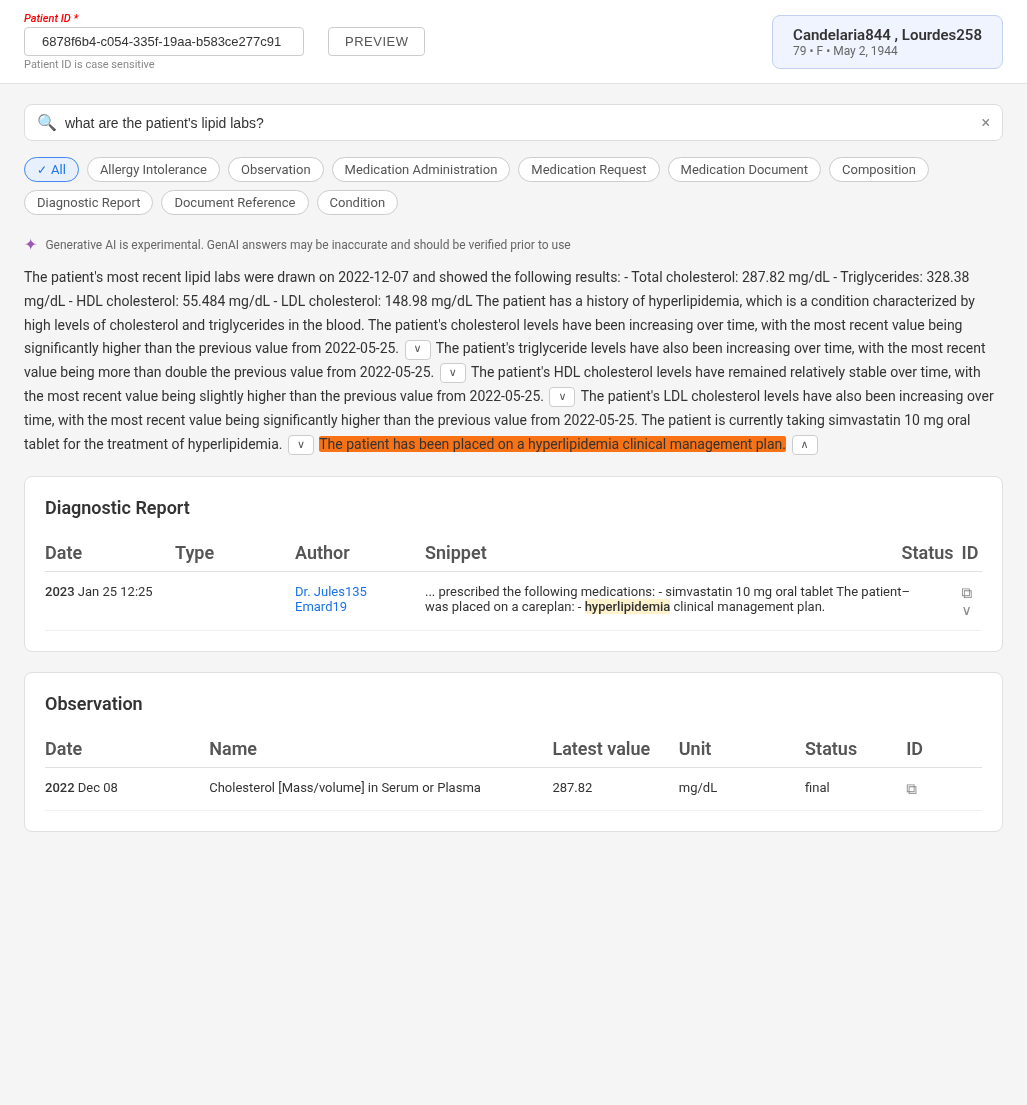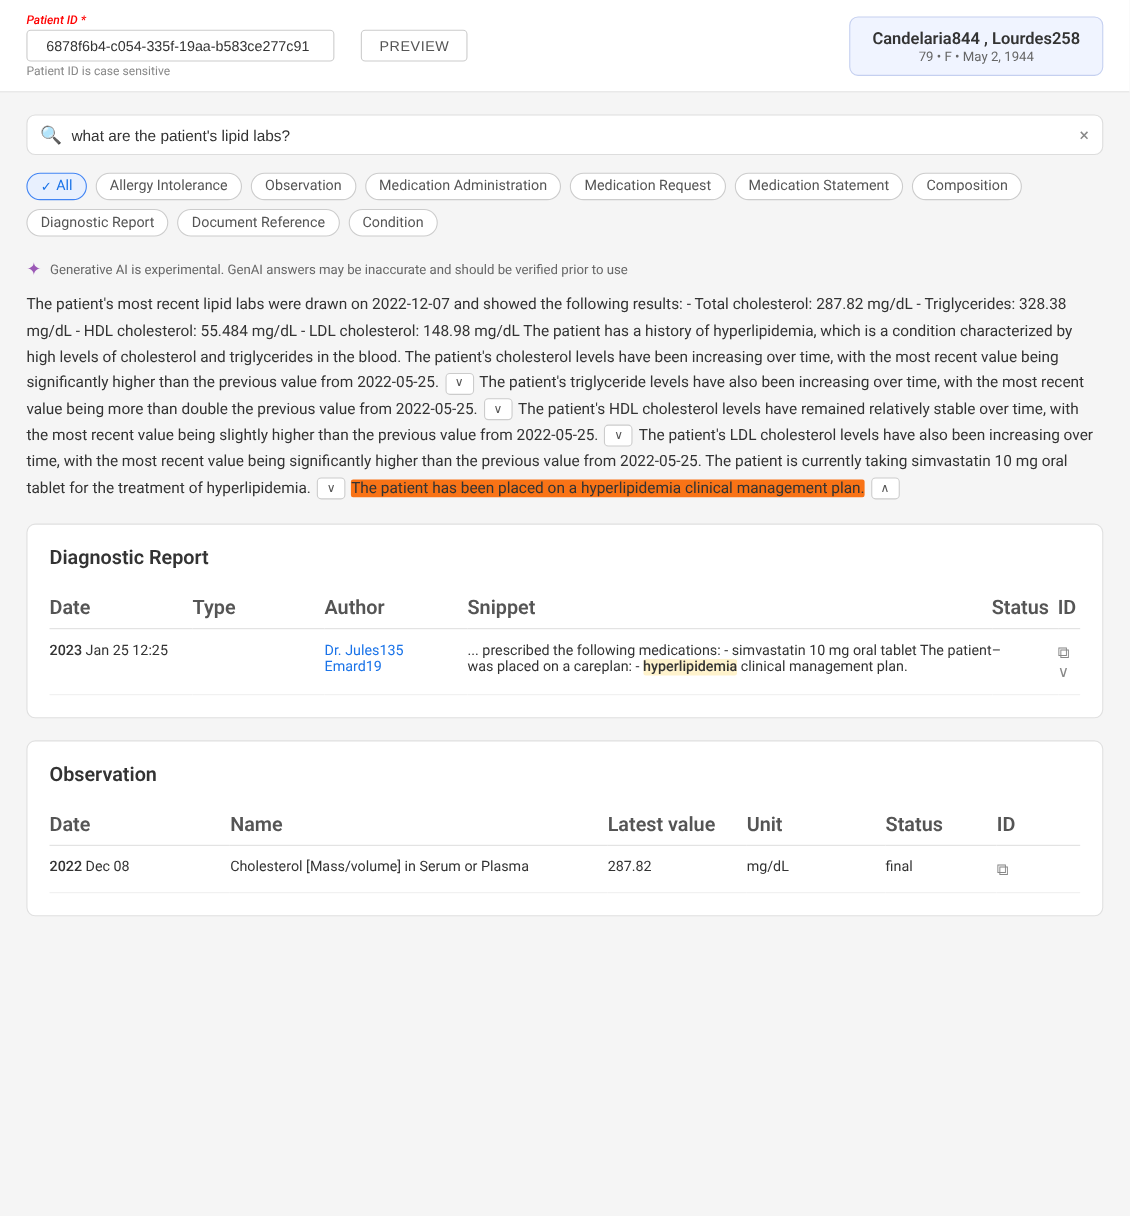--- a/index.html
+++ b/index.html
@@ -55,21 +55,21 @@
       cursor: pointer;
       font-weight: 500;
       letter-spacing: 0.5px;
     }
     .patient-info-box {
       margin-left: auto;
       background: #f0f4ff;
       border: 1px solid #c5d0f0;
       border-radius: 8px;
       padding: 10px 20px;
-      text-align: center;
+      text-align: left;
     }
     .patient-name {
       font-size: 15px;
       font-weight: 600;
       color: #333;
     }
     .patient-details {
       font-size: 12px;
       color: #666;
     }
@@ -317,21 +317,21 @@
     <div class="chip">
       <span>Observation</span>
     </div>
     <div class="chip">
       <span>Medication Administration</span>
     </div>
     <div class="chip">
       <span>Medication Request</span>
     </div>
     <div class="chip">
-      <span>Medication Statement</span>
+      <span>Medication Document</span>
     </div>
     <div class="chip">
       <span>Composition</span>
     </div>
     <div class="chip">
       <span>Diagnostic Report</span>
     </div>
     <div class="chip">
       <span>Document Reference</span>
     </div>

